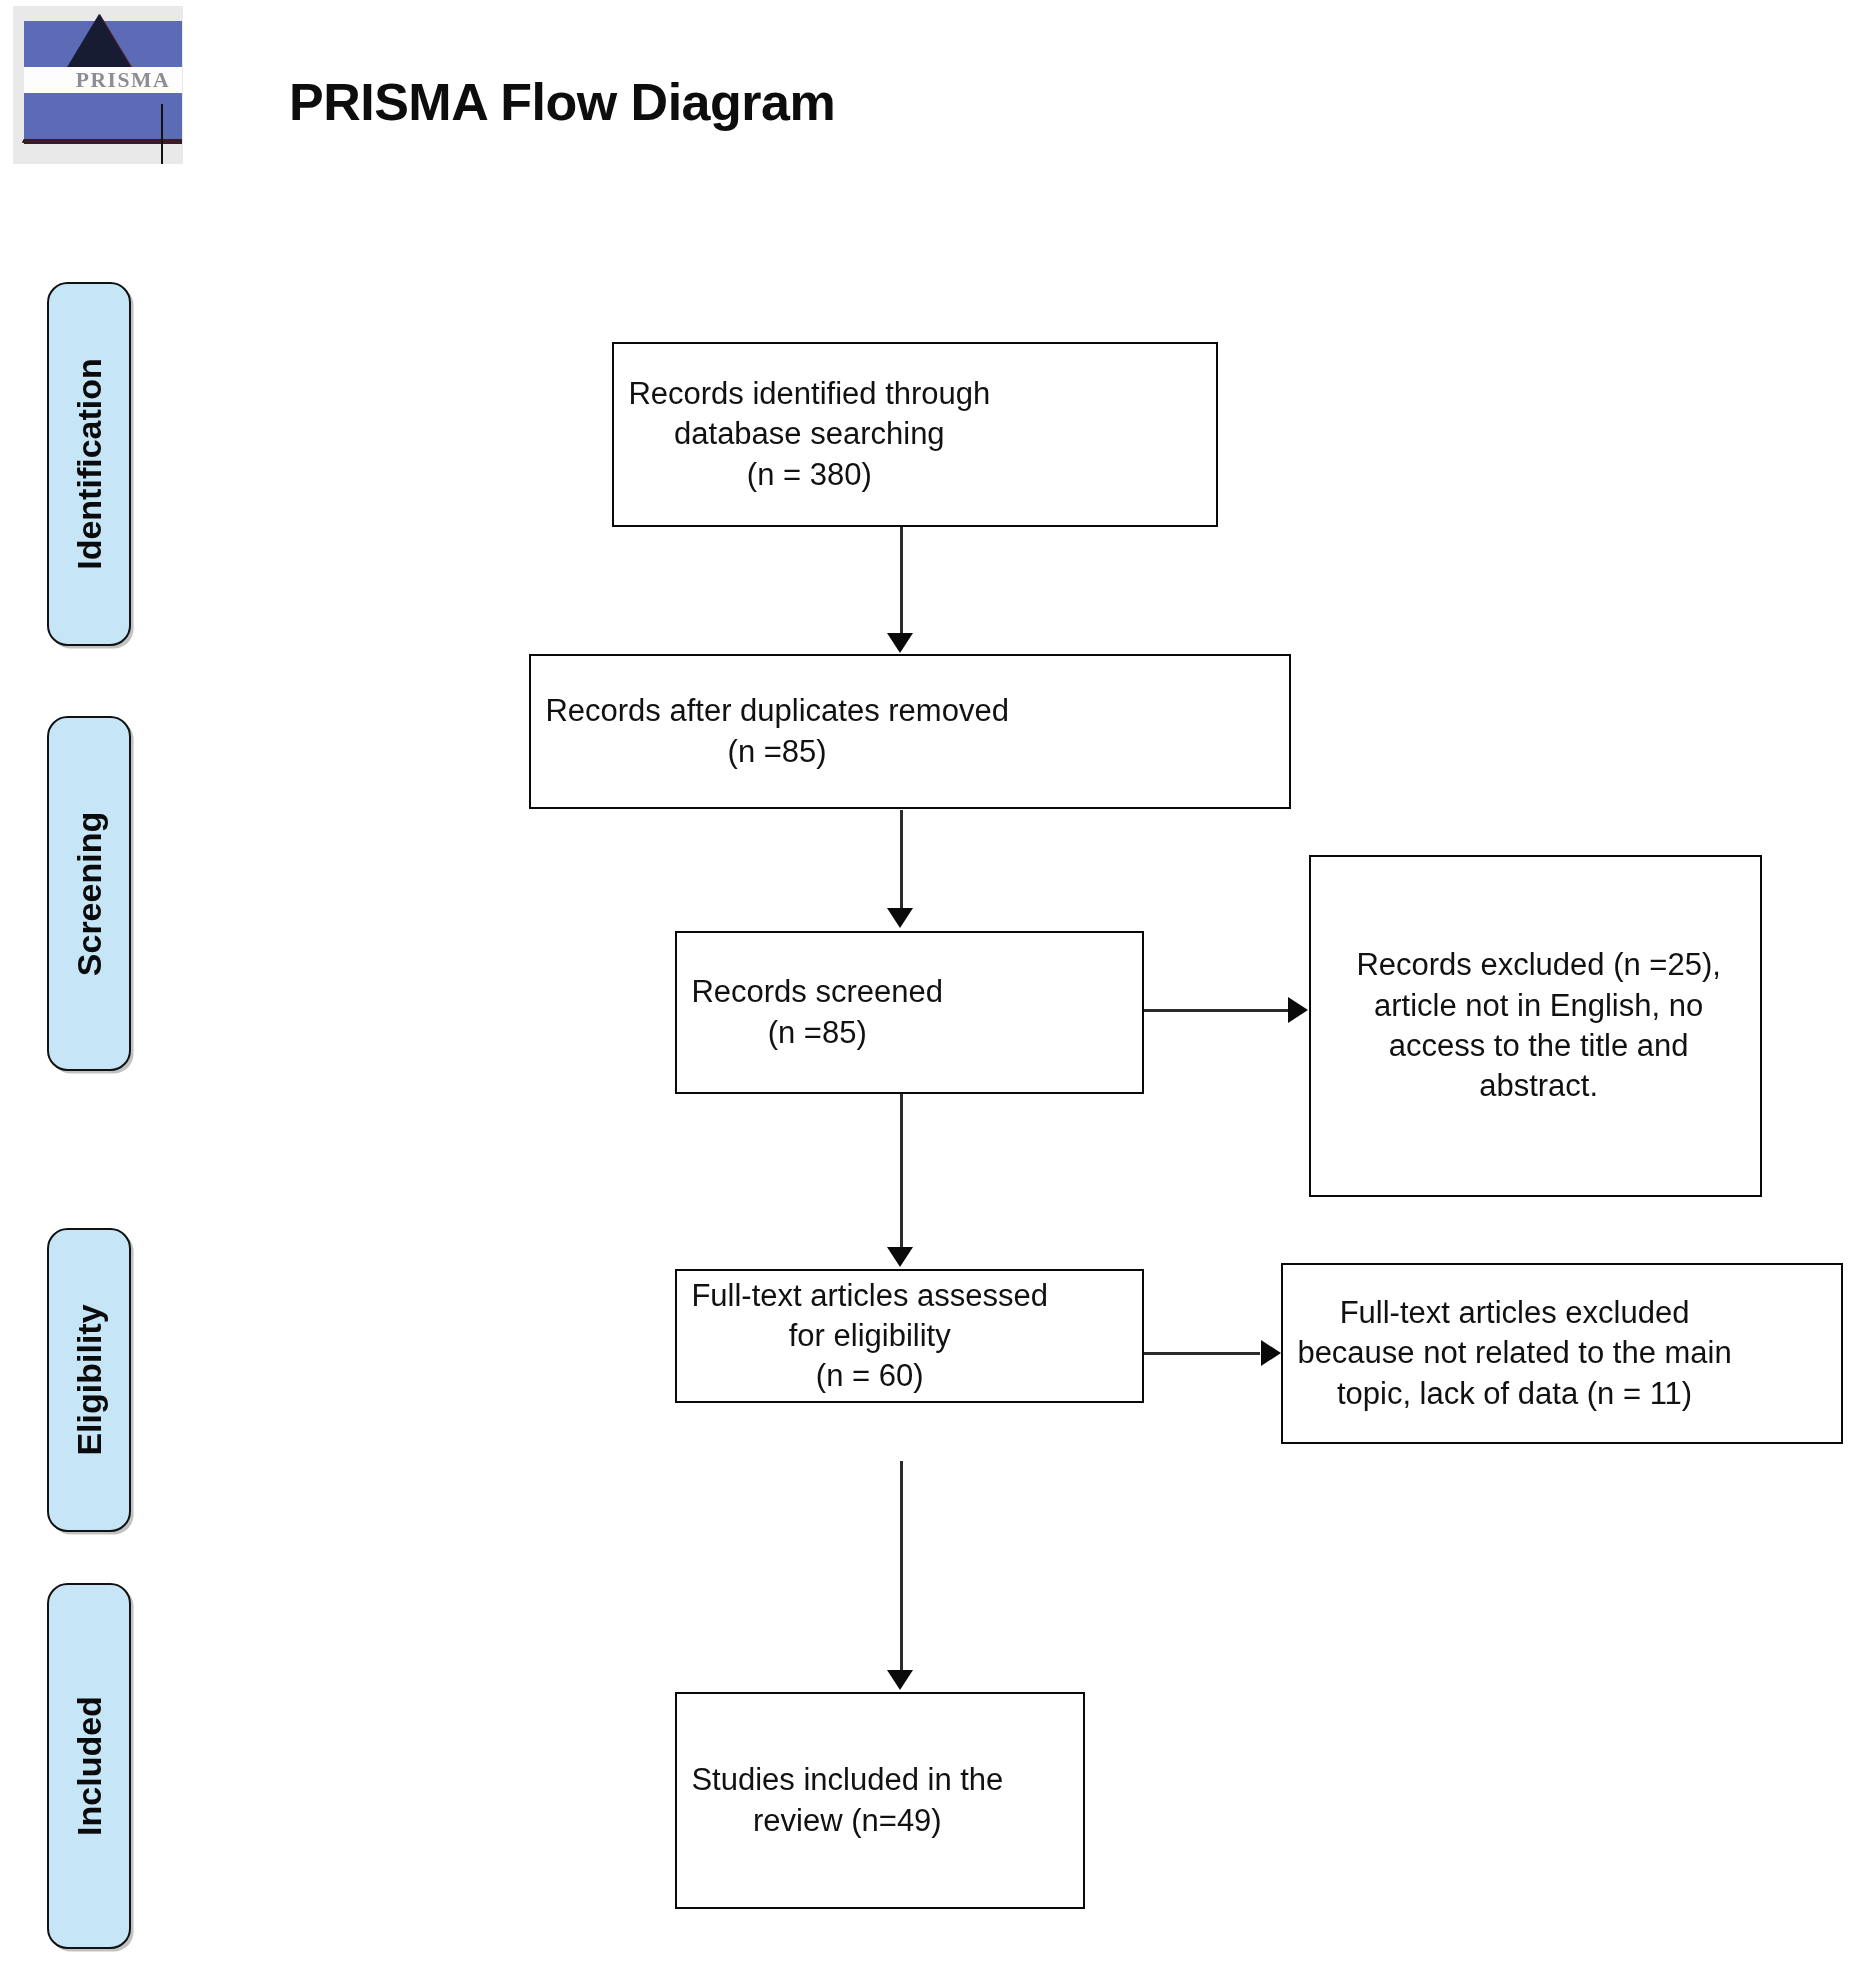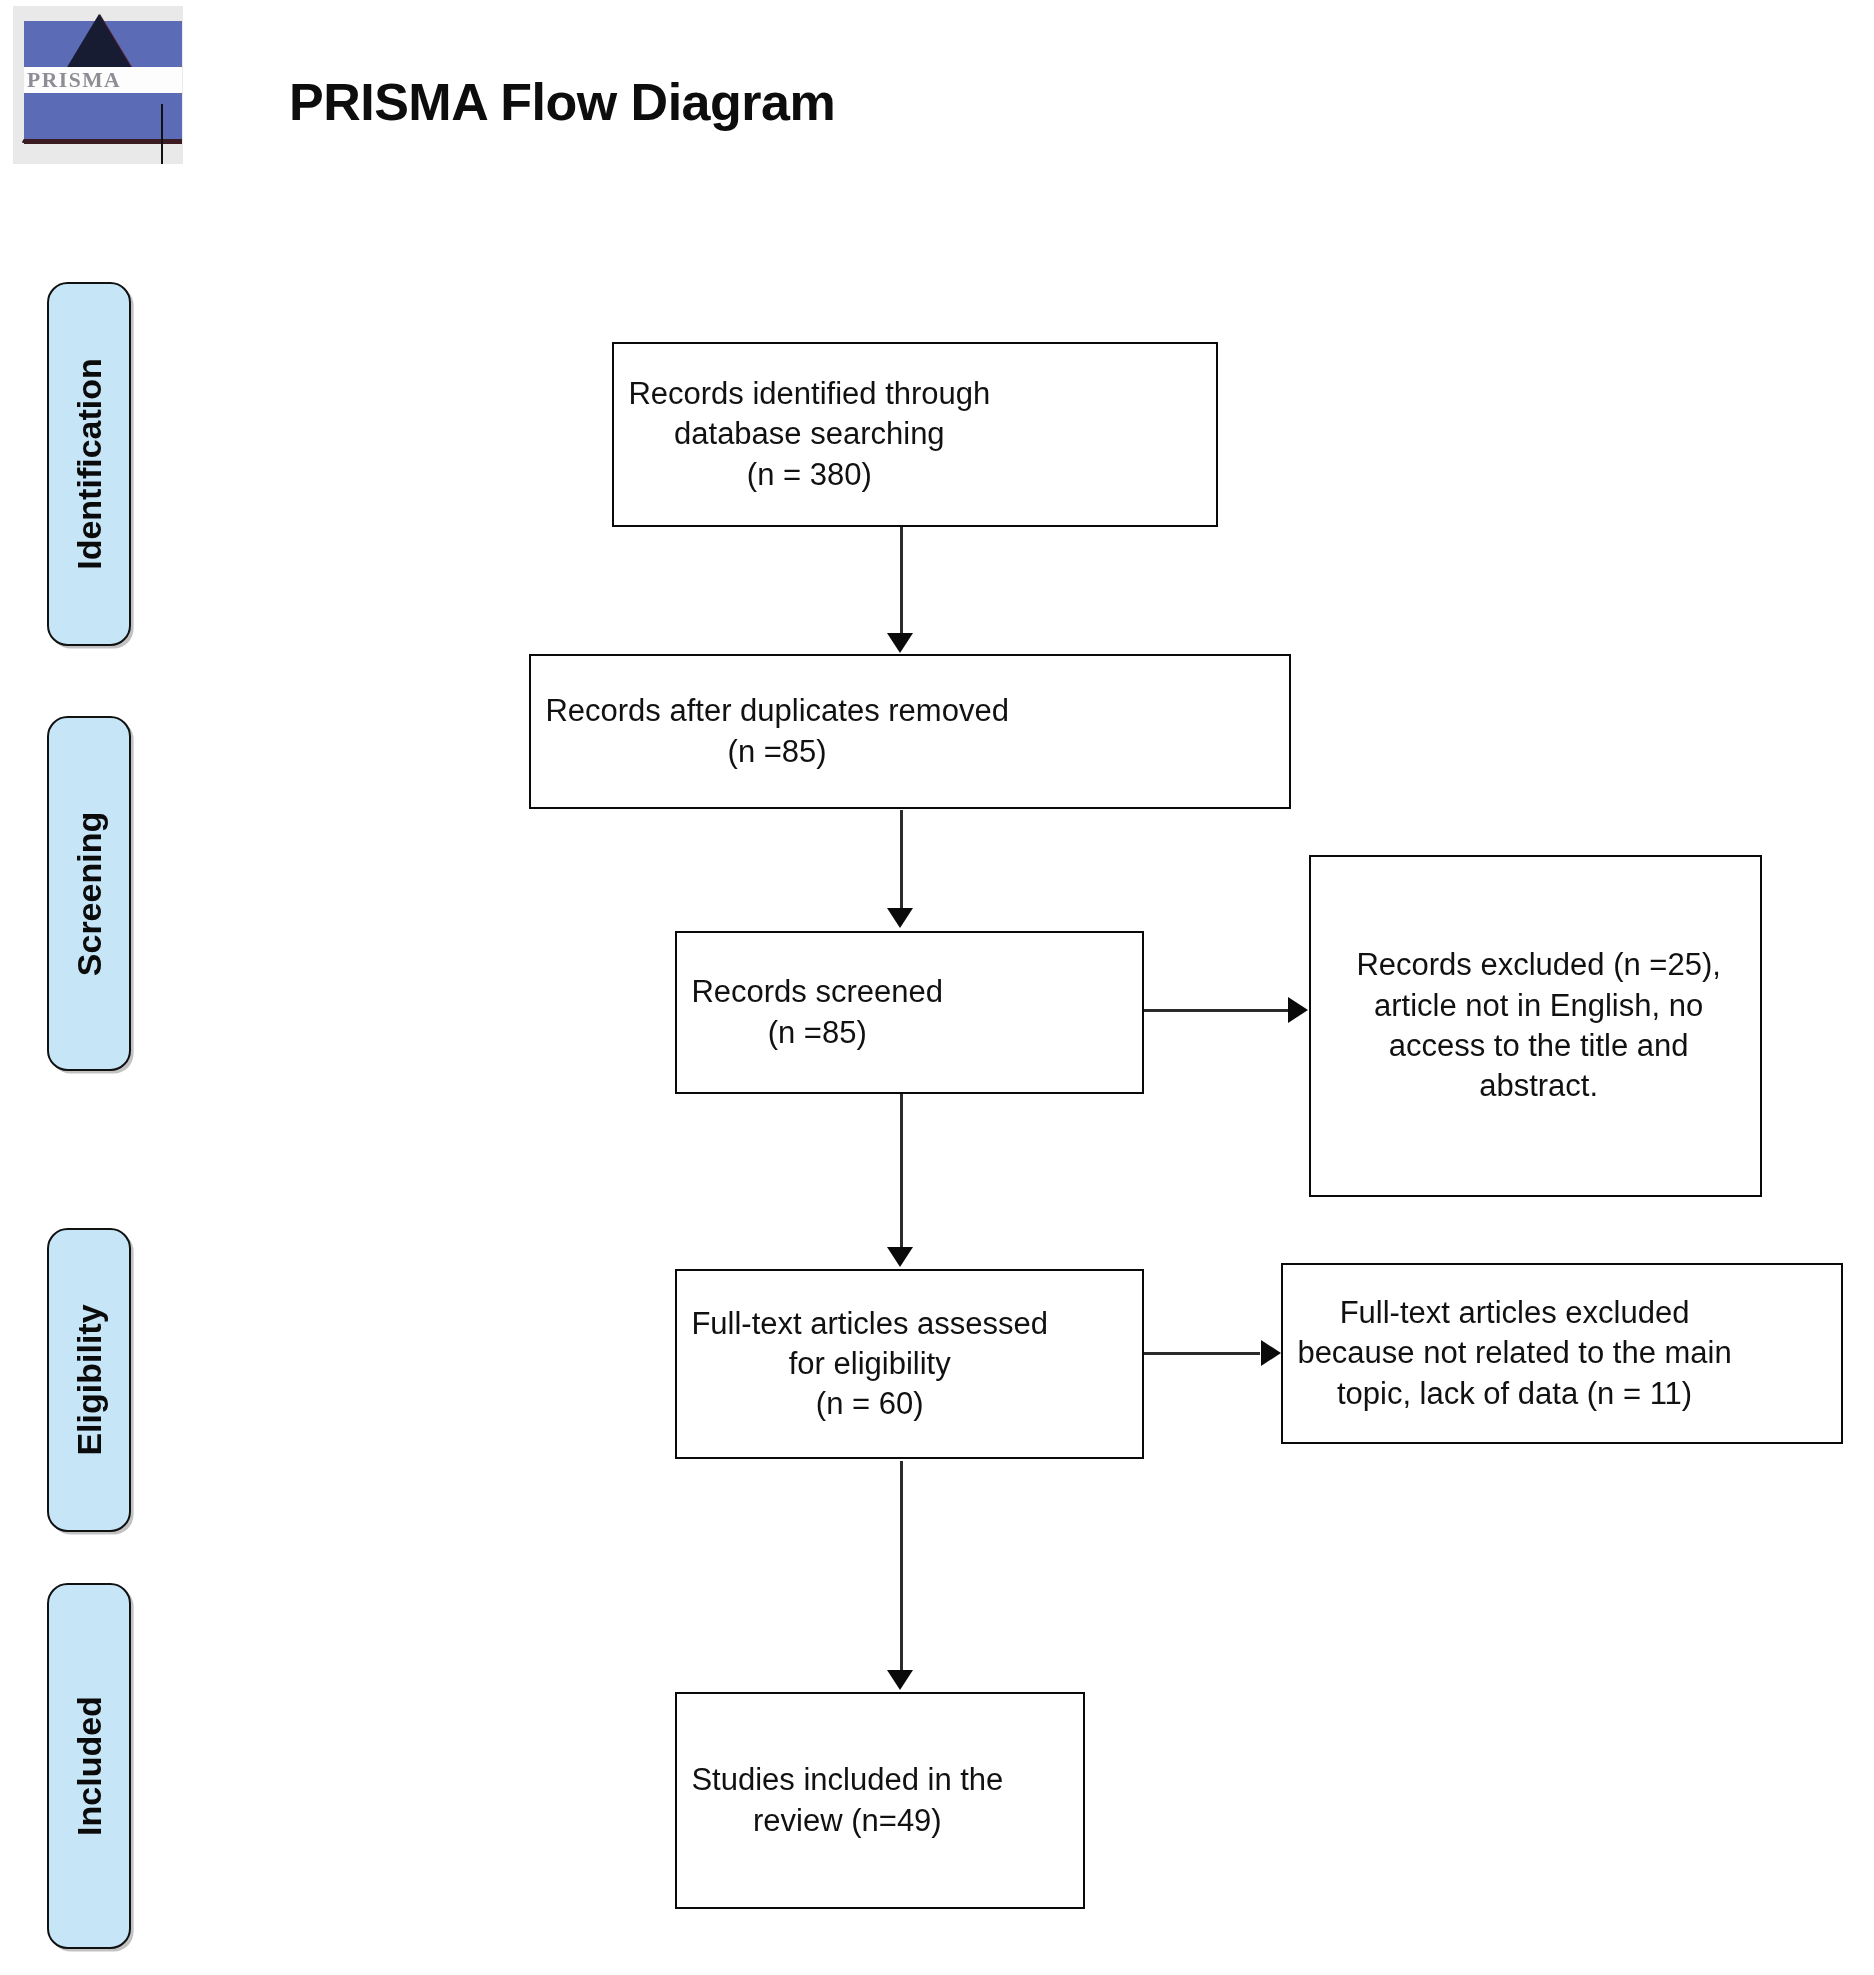--- a/index.html
+++ b/index.html
@@ -75,26 +75,26 @@
   #prisma-logo .logo-base-shadow {
     position: absolute;
     left: 11.3px;
     top: 133px;
     width: 158px;
     height: 5.1px;
     background: #3a1c22;
   }
   #prisma-logo .logo-wordmark {
     position: absolute;
-    left: 14px;
+    left: 7px;
     top: 62px;
     width: 150px;
     height: 25px;
     line-height: 25px;
-    text-align: left;
+    text-align: right;
     font-family: "Liberation Serif", serif;
     font-size: 21.6px;
     font-weight: 700;
     letter-spacing: 1.5px;
     color: #8d8d95;
     z-index: 5;
   }
   #prisma-logo .logo-tick {
     position: absolute;
     left: 148px;
@@ -156,21 +156,21 @@
     font-size: 31px;
     line-height: 1.30;
     color: #111111;
   }
   .flow-box .box-text { display: block; padding: 0 14.4px; }
 
   #box-identified      { left: 612px; top: 342px;  width: 606px; height: 185px; }
   #box-duplicates      { left: 529px; top: 654px; width: 762px; height: 155px; }
   #box-screened        { left: 675px; top: 931px; width: 469px;  height: 163px; }
   #box-records-excluded{ left: 1309px; top: 855px; width: 453px;  height: 342px; padding-left: 31px; }
-  #box-fulltext        { left: 675px; top: 1269px; width: 469px;  height: 190px; }
+  #box-fulltext        { left: 675px; top: 1269px; width: 469px;  height: 134px; }
   #box-fulltext-excl   { left: 1281px; top: 1263px; width: 562px; height: 181px; }
   #box-included        { left: 675px; top: 1692px; width: 410px;  height: 217px; }
 
   
   .conn-v {
     position: absolute;
     width: 3.1px;
     background: #2b2b2b;
   }
   .conn-h {

